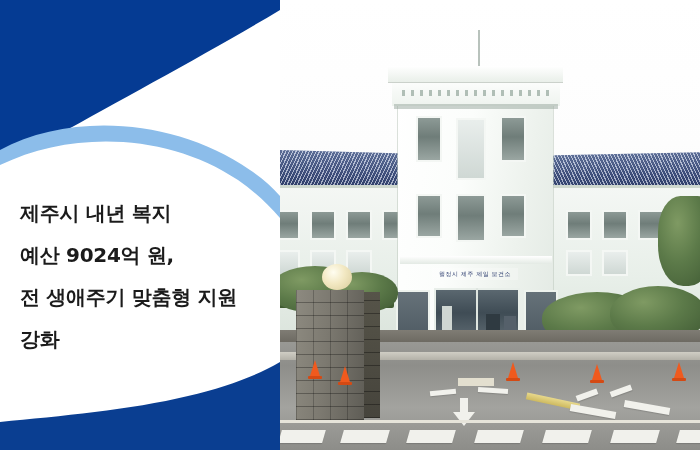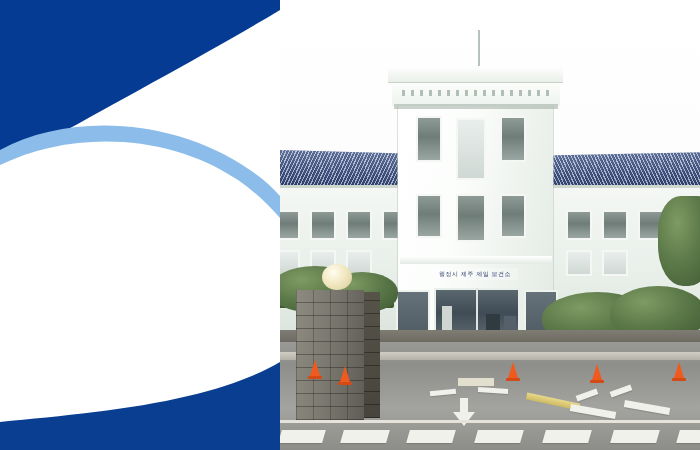--- a/index.html
+++ b/index.html
@@ -351,15 +351,19 @@
 
       <path fill="#053B93" d="M0,0 L280,0 L280,10 C210,52 120,100 58,135 C38,146 18,152 0,155 Z"></path>
 
       <path fill="#8CBDEA" d="M0,150 C70,112 175,118 250,170 C262,178 272,187 280,196
                L280,218 C268,204 254,191 238,180 C168,133 72,130 0,165 Z"></path>
 
       <path fill="#0A3E91" d="M0,422 C60,416 130,410 188,396 C226,387 256,376 280,362
                L280,450 L0,450 Z"></path>
     </svg>
 
+    <div id="headline">제주시 내년 복지
+예산 9024억 원,
+전 생애주기 맞춤형 지원
+강화</div>
   </div>
 
 </div>
 
 </body></html>

